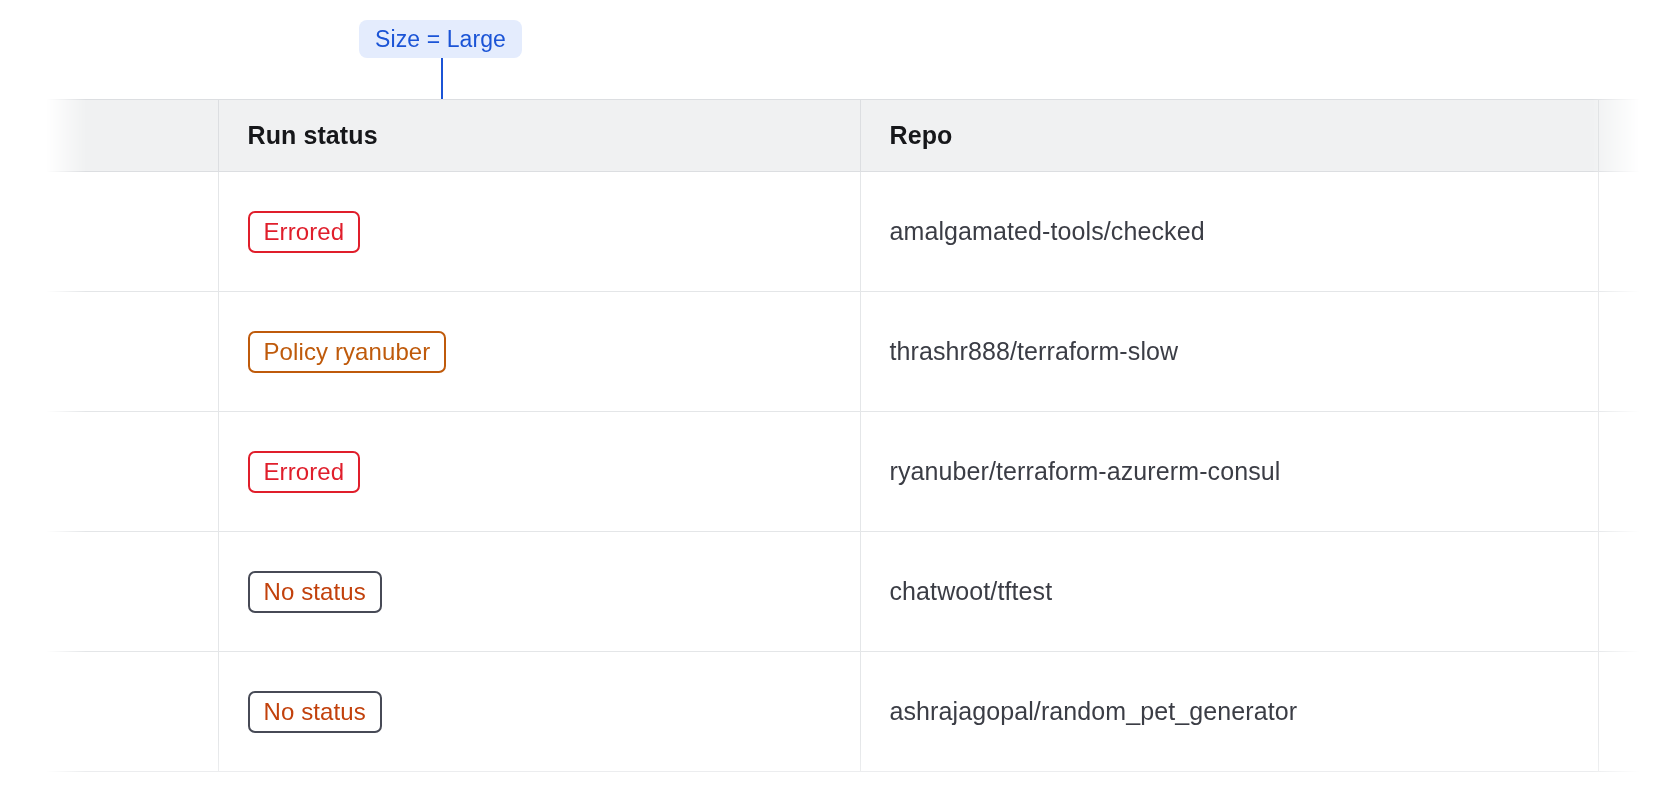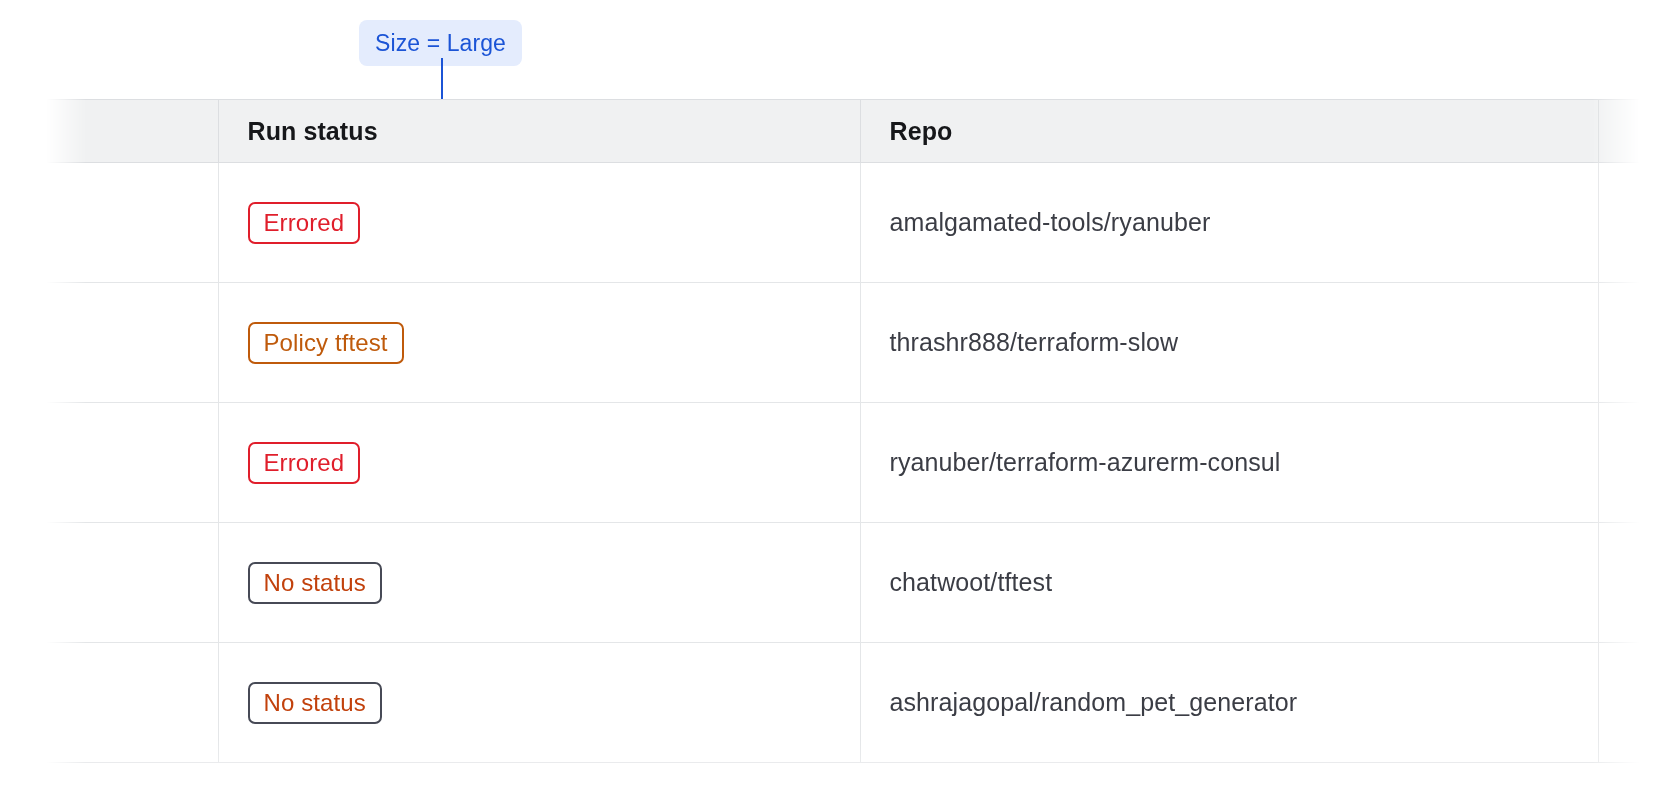--- a/index.html
+++ b/index.html
@@ -17,21 +17,21 @@
     width: 1672px;
     height: 788px;
     background: #ffffff;
   }
 
   
   .callout {
     position: absolute;
     left: 359px;
     top: 20px;
-    height: 46px;
+    height: 38px;
     padding: 0 16px;
     display: flex;
     align-items: center;
     background: #e4ecfd;
     border-radius: 8px;
     font-size: 23px;
     color: #1b54d6;
     letter-spacing: 0.1px;
     white-space: nowrap;
   }
@@ -86,21 +86,21 @@
   table.runs col.c-sel  { width: 218px; }
   table.runs col.c-stat { width: 642px; }
   table.runs col.c-repo { width: 738px; }
   table.runs col.c-tail { width: 74px; }
 
   thead th {
     background: #f0f1f2;
     border-top: 1px solid #dcdee1;
     border-bottom: 1px solid #dcdee1;
     border-right: 1px solid #dcdee1;
-    height: 63px;
+    height: 72px;
     text-align: left;
     font-size: 25px;
     font-weight: bold;
     color: #16171a;
     padding: 0 0 0 29px;
     vertical-align: middle;
     letter-spacing: 0.1px;
   }
 
   thead th.sel-head { padding: 0; }
@@ -171,27 +171,27 @@
           <th>Repo</th>
           <th></th>
         </tr>
       </thead>
       <tbody id="rows-body">
           <tr>
             <td class="sel-cell"></td>
             <td><span class="pill errored">
                 <span class="pill-label">Errored</span>
               </span></td>
-            <td class="repo-cell">amalgamated-tools/ryanuber</td>
+            <td class="repo-cell">amalgamated-tools/checked</td>
             <td></td>
           </tr>
           <tr>
             <td class="sel-cell"></td>
             <td><span class="pill policy-checked">
-                <span class="pill-label">Policy tftest</span>
+                <span class="pill-label">Policy ryanuber</span>
               </span></td>
             <td class="repo-cell">thrashr888/terraform-slow</td>
             <td></td>
           </tr>
           <tr>
             <td class="sel-cell"></td>
             <td><span class="pill errored">
                 <span class="pill-label">Errored</span>
               </span></td>
             <td class="repo-cell">ryanuber/terraform-azurerm-consul</td>

